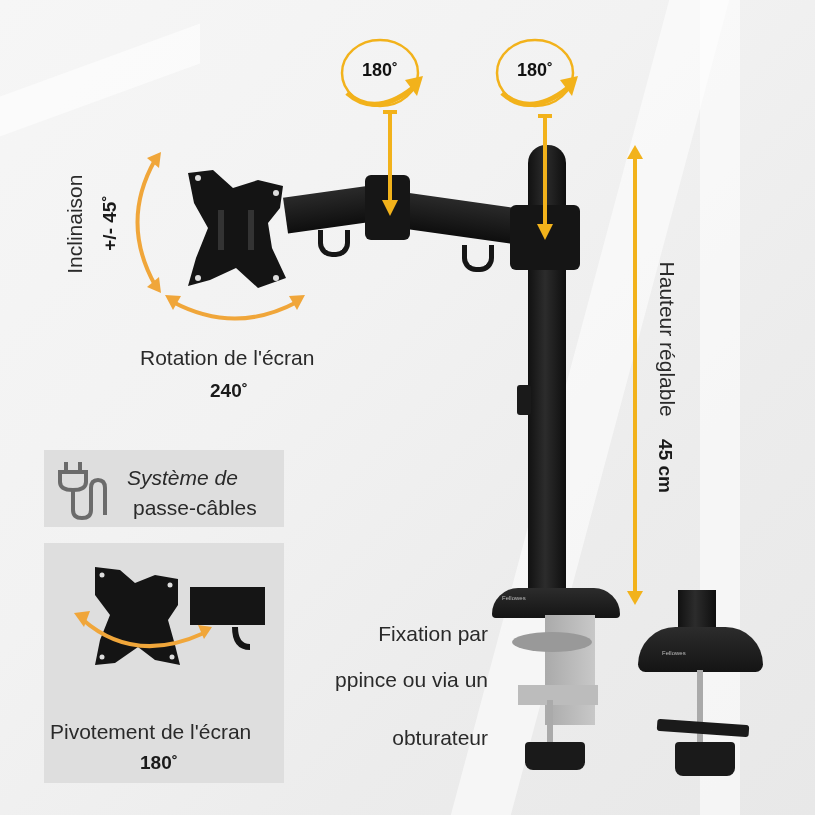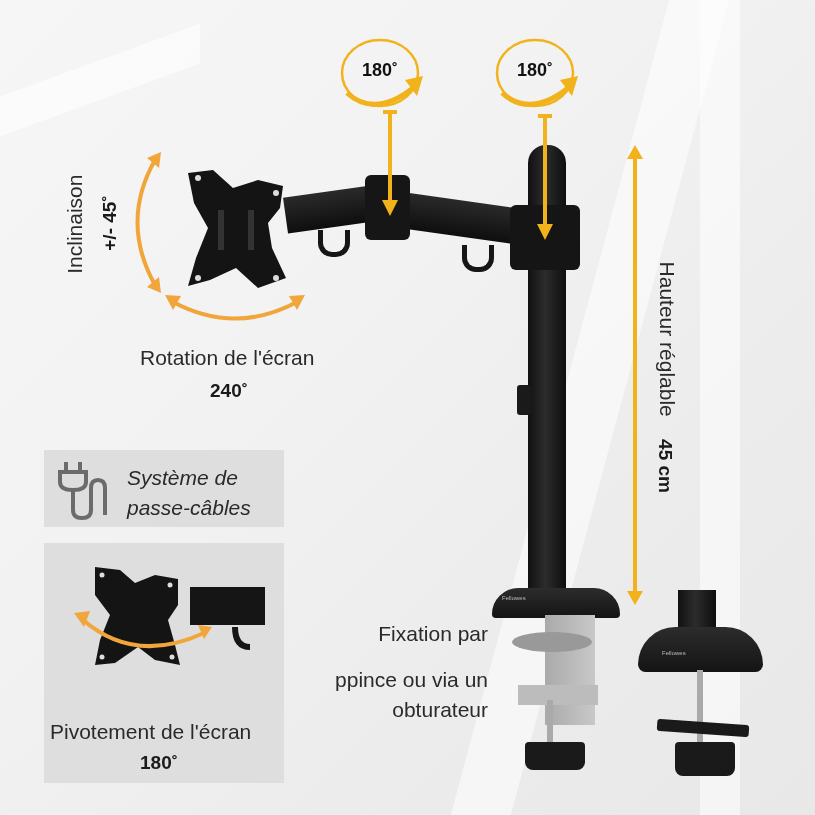--- a/index.html
+++ b/index.html
@@ -83,21 +83,21 @@
 <div class="abs bold" style="left:210px;top:380px;">240˚</div>
 
 <div class="panel" style="left:44px;top:450px;width:240px;height:77px;"></div>
 <svg style="left:58px;top:460px;" width="50" height="60" viewBox="0 0 50 60">
   <rect x="6" y="2" width="4" height="10" fill="#6b6b6b"></rect>
     <rect x="20" y="2" width="4" height="10" fill="#6b6b6b"></rect>
   <path d="M2 12 H28 V22 Q28 30 15 30 Q2 30 2 22 Z" fill="none" stroke="#6b6b6b" stroke-width="4"></path>
   <path d="M15 30 V50 Q15 58 24 58 Q33 58 33 50 V28 Q33 20 40 20 Q47 20 47 28 V55" fill="none" stroke="#6b6b6b" stroke-width="4"></path>
 </svg>
 <div class="abs txt" style="left:127px;top:464px;font-style:italic;">Système de</div>
-<div class="abs txt" style="left:127px;top:494px;font-style:italic;">passe-câbles</div>
+<div class="abs txt" style="left:133px;top:494px;">passe-câbles</div>
 
 <div class="panel" style="left:44px;top:543px;width:240px;height:240px;"></div>
 <svg style="left:90px;top:565px;" width="175" height="100" viewBox="0 0 175 100">
   <rect x="100" y="22" width="75" height="38" fill="#151515"></rect>
   <polygon points="5,2 30,5 45,18 65,10 88,14 88,40 78,55 85,80 90,100 65,95 48,82 25,98 5,100 10,75 20,50 5,30" fill="#141414"></polygon>
   <circle cx="12" cy="10" r="2.5" fill="#ddd"></circle>
     <circle cx="80" cy="20" r="2.5" fill="#ddd"></circle>
   <circle cx="12" cy="92" r="2.5" fill="#ddd"></circle>
     <circle cx="82" cy="92" r="2.5" fill="#ddd"></circle>
   <path d="M145 62 Q145 82 160 82" fill="none" stroke="#151515" stroke-width="6"></path>
@@ -128,13 +128,13 @@
 
 <div class="abs" style="left:678px;top:590px;width:38px;height:40px;background:linear-gradient(90deg,#111,#2c2c2c 45%,#0e0e0e);"></div>
 <div class="abs" style="left:638px;top:627px;width:125px;height:45px;background:linear-gradient(#2c2c2c,#141414);border-radius:40px 40px 8px 8px;"></div>
 <div class="abs" style="left:662px;top:650px;font-size:6px;color:#bbb;">Fellowes</div>
 <div class="abs" style="left:697px;top:670px;width:6px;height:75px;background:#aaa;"></div>
 <div class="abs" style="left:657px;top:722px;width:92px;height:12px;background:#1a1a1a;border-radius:3px;transform:rotate(4deg);"></div>
 <div class="abs" style="left:675px;top:742px;width:60px;height:34px;background:#1a1a1a;border-radius:4px 4px 8px 8px;"></div>
 
 <div class="abs txt" style="right:327px;top:620px;text-align:center;">Fixation par</div>
 <div class="abs txt" style="right:327px;top:666px;text-align:right;">ppince ou via un</div>
-<div class="abs txt" style="right:327px;top:696px;">obturateur</div>
+<div class="abs txt" style="right:327px;top:724px;">obturateur</div>
 
 </body></html>

